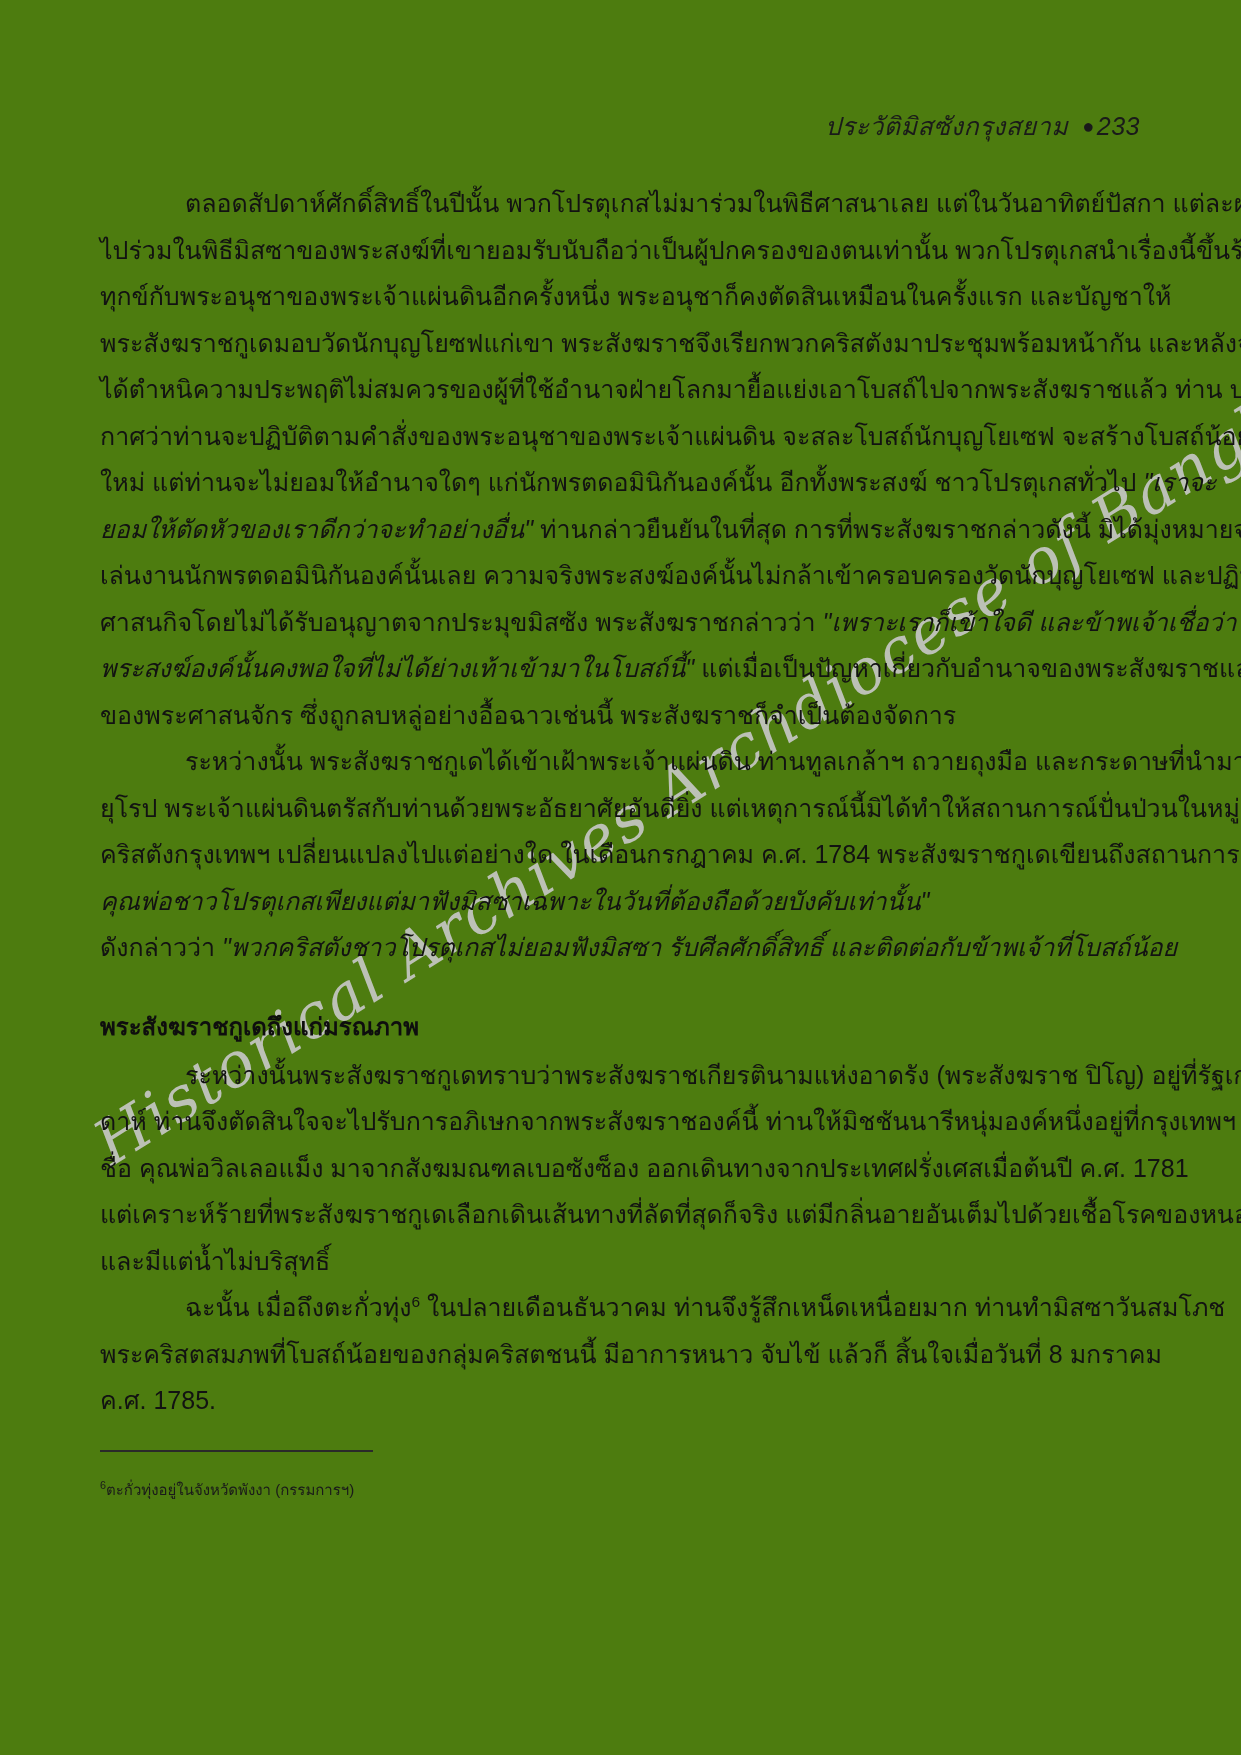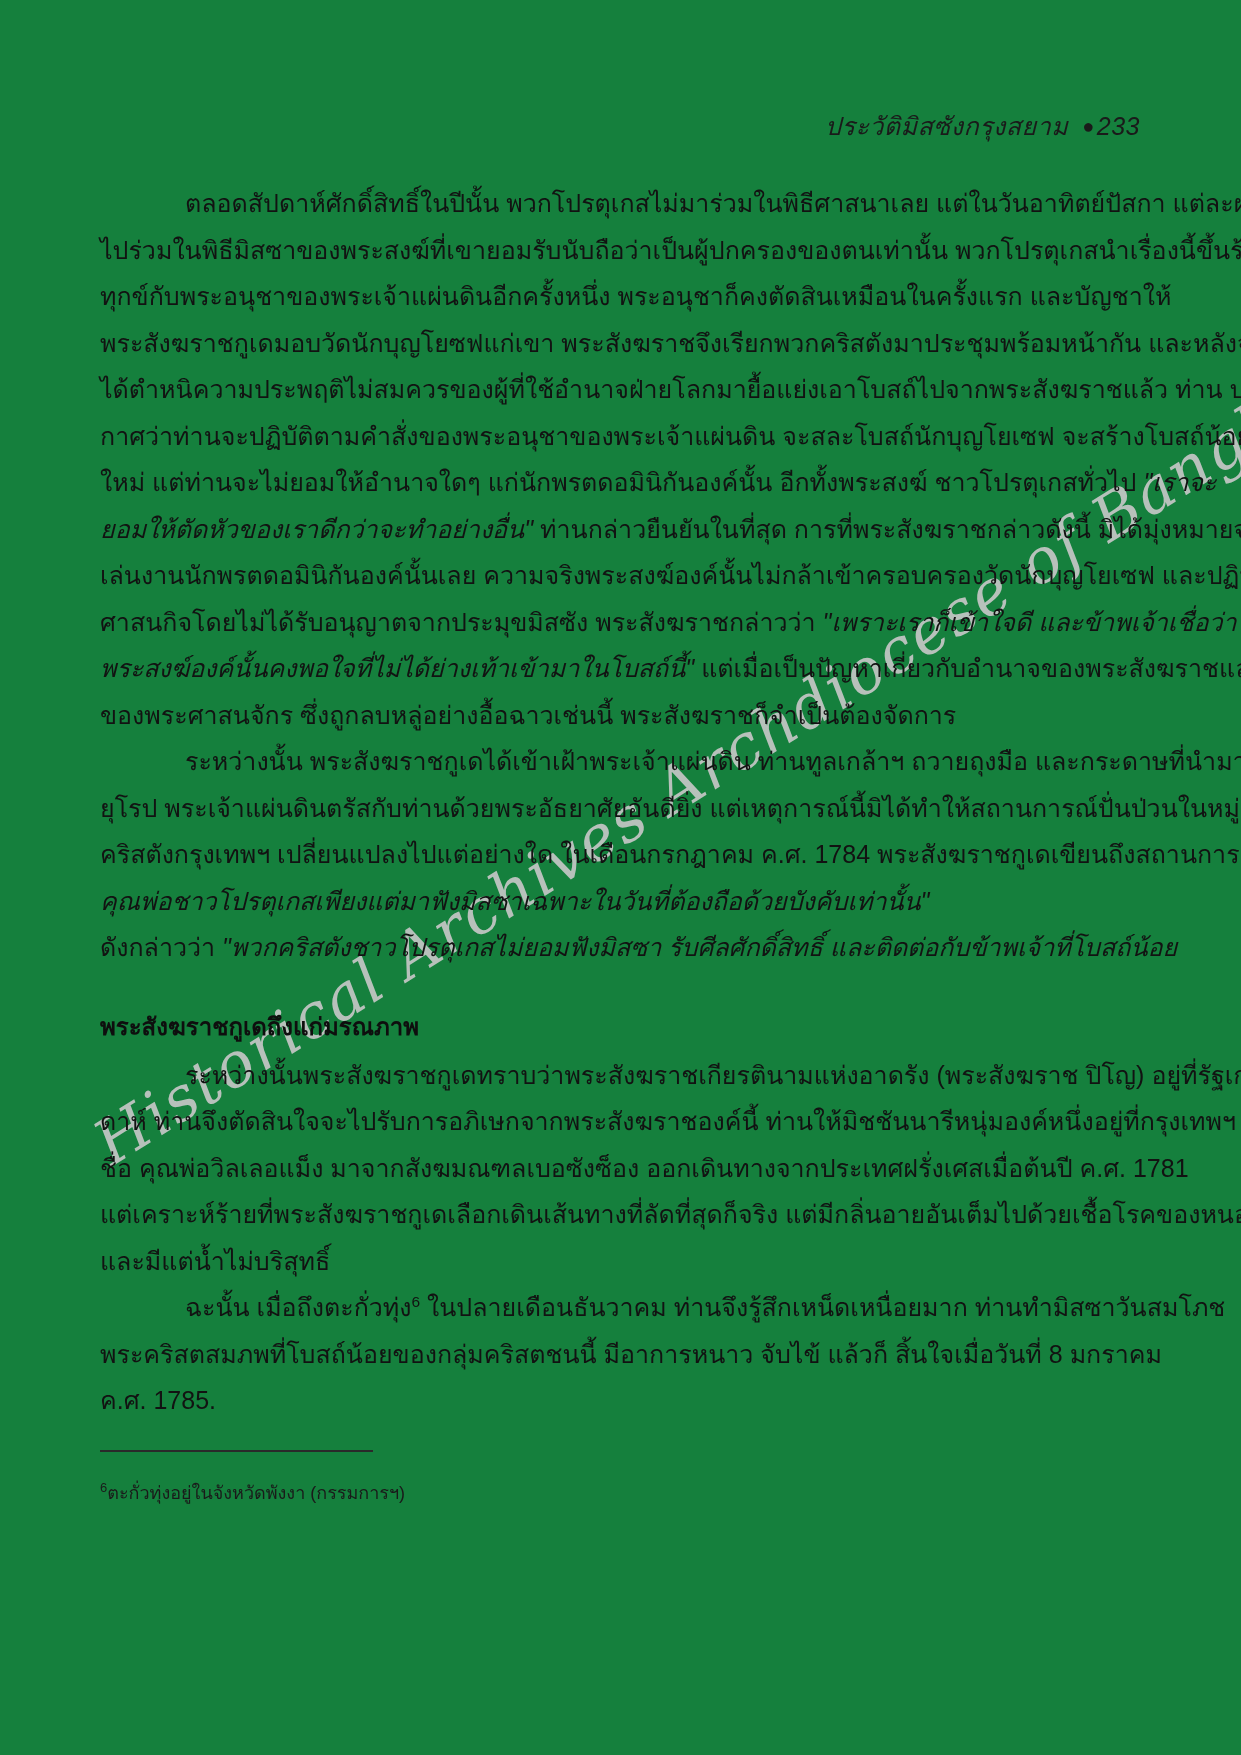--- a/index.html
+++ b/index.html
@@ -4,21 +4,21 @@
 <style>
   html,body{margin:0;padding:0;}
   body{
     background:#e8e8e8;
     font-family:"Liberation Sans","DejaVu Sans",sans-serif;
   }
   .page{
     position:relative;
     width:1241px;height:1755px;
     margin:0 auto;
-    background:#15803d;
+    background:#4d7c0f;
     overflow:hidden;
     color:#151515;
   }
   .running-header{
     position:absolute;
     top:106px;right:101px;
     font-size:25px;
     font-style:italic;
     color:#1a1a1a;
     letter-spacing:0.5px;
@@ -82,21 +82,21 @@
     left:100px;top:1450px;
     width:1046px;
     z-index:2;
   }
   .footnote-rule{
     width:273px;height:0;
     border-top:2px solid #2a2a2a;
   }
   .footnote-text{
     margin-top:26px;
-    font-size:18px;
+    font-size:15px;
     color:#1a1a1a;
   }
   .footnote-text sup{font-size:0.72em;line-height:0;}
 </style>
 </head>
 <body>
 
 <div class="page">
 
   <div class="running-header">

